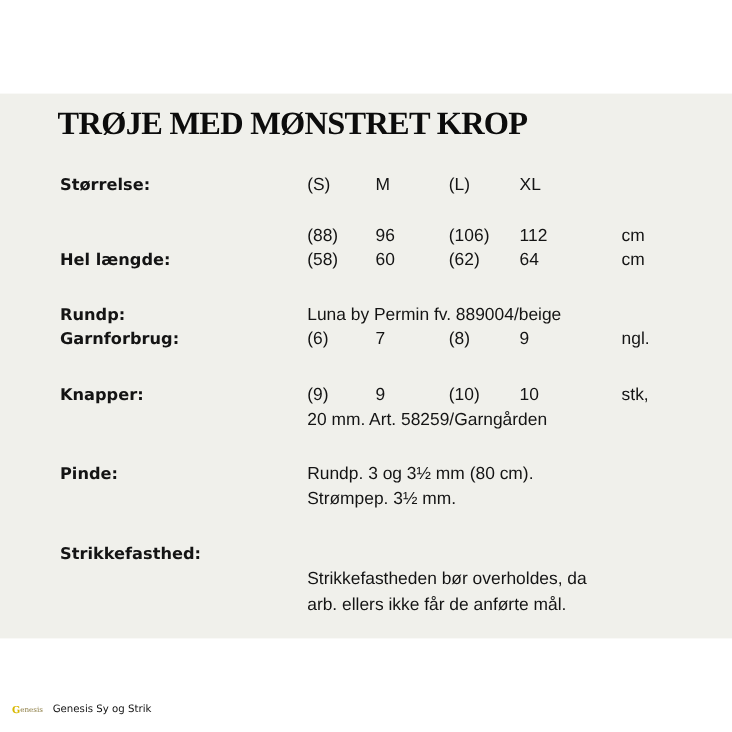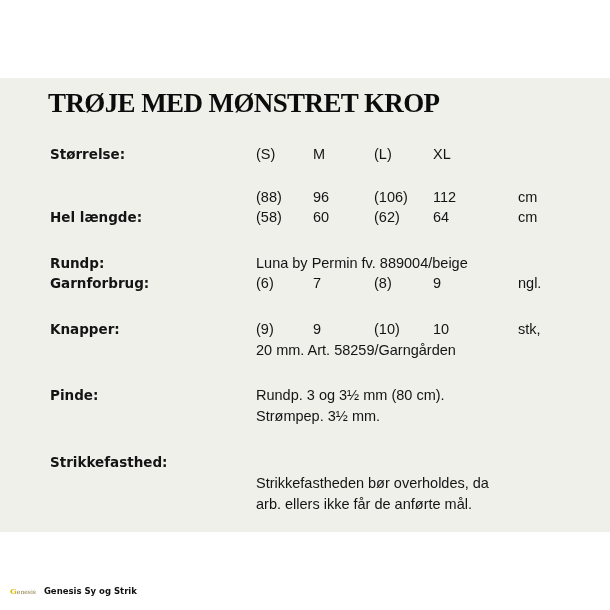--- a/index.html
+++ b/index.html
@@ -26,21 +26,21 @@
   .text { position: absolute; left: 256px; }
   .footer {
     position: absolute; left: 10px; top: 583px; height: 16px;
     display: flex; align-items: center; gap: 8px;
   }
   .logo {
     font-family: "DejaVu Serif", serif; font-size: 6px; color: #8a7a40;
     display: flex; align-items: center;
   }
   .logo .g { color: #d8b800; font-size: 8px; font-weight: bold; }
-  .brand { font-family: "DejaVu Sans", sans-serif; font-weight: bold; font-size: 8.5px; color: #111; }
+  .brand { font-family: "DejaVu Sans", sans-serif; font-weight: normal; font-size: 8.5px; color: #111; }
 </style>
 </head>
 <body>
 
 <div class="page"></div>
 
 <div class="title">TRØJE MED MØNSTRET KROP</div>
 
 <div class="row" style="top:146px">
   <span class="label">Størrelse:</span>

